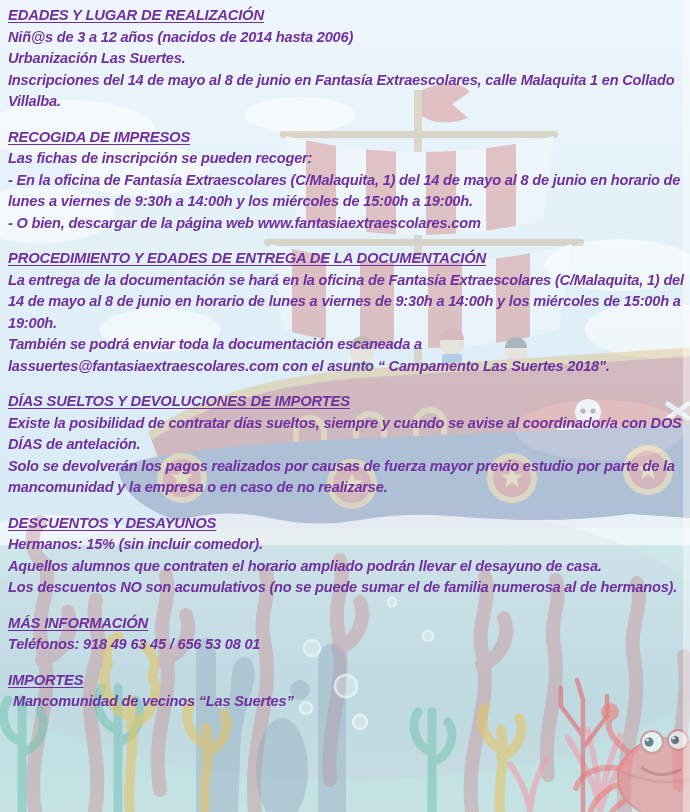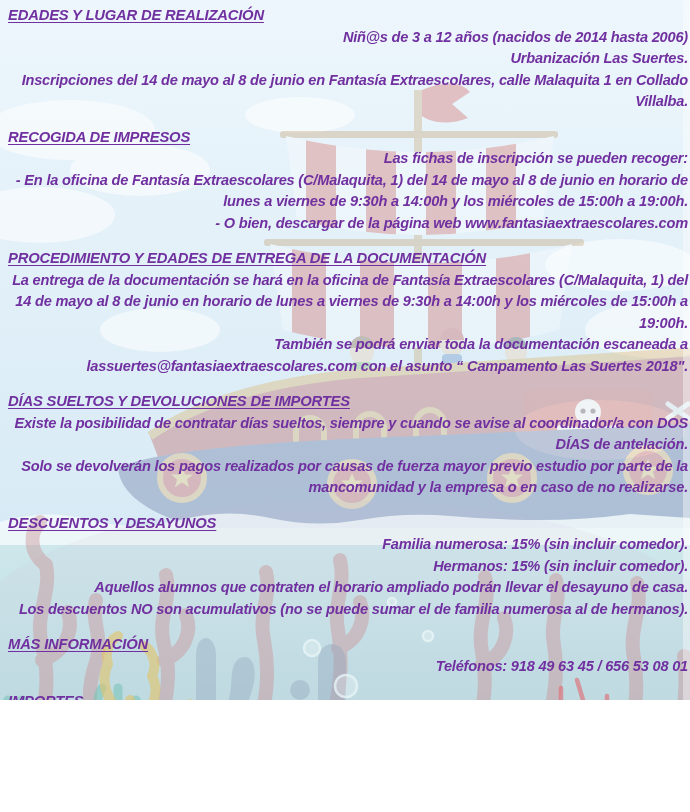--- a/index.html
+++ b/index.html
@@ -1,18 +1,18 @@
 <!DOCTYPE html>
 <html><head>
 <meta charset="utf-8">
 <style>
   html,body{margin:0;padding:0;background:#ffffff;}
   .page{
     position:relative;
-    width:690px;height:700px;
+    width:690px;height:812px;
     overflow:hidden;
     background:#e8f3fa;
     font-family:"Liberation Sans",sans-serif;
   }
   .bg{position:absolute;left:0;top:0;width:690px;height:812px;}
   .content{
     position:absolute;left:8px;top:5px;width:680px;
     color:#7030A0;
     font-style:italic;
     font-weight:bold;
@@ -20,21 +20,21 @@
     line-height:21.5px;
     letter-spacing:-0.2px;
   }
   .content section{margin:0 0 14px 0;}
   .content h2{
     font-size:14.8px;margin:0;
     font-style:italic;font-weight:bold;
     text-decoration:underline;
     text-underline-offset:2px;
   }
-  .content p{margin:0;text-align:right;}
+  .content p{margin:0;}
   .content p.indent{padding-left:5px;}
 </style>
 </head>
 <body>
 
 <div class="page">
 
   <svg class="bg" width="690" height="812" viewBox="0 0 690 812" xmlns="http://www.w3.org/2000/svg">
     <defs>
       <linearGradient id="sky" x1="0" y1="0" x2="0" y2="1">
@@ -242,21 +242,20 @@
     </section>
 
     <section>
       <h2>DÍAS SUELTOS Y DEVOLUCIONES DE IMPORTES</h2>
       <p>Existe la posibilidad de contratar días sueltos, siempre y cuando se avise al coordinador/a con DOS DÍAS de antelación.</p>
       <p>Solo se devolverán los pagos realizados por causas de fuerza mayor previo estudio por parte de la mancomunidad y la empresa o en caso de no realizarse.</p>
     </section>
 
     <section>
       <h2>DESCUENTOS Y DESAYUNOS</h2>
-      <p>Familia numerosa: 15% (sin incluir comedor).</p>
       <p>Hermanos: 15% (sin incluir comedor).</p>
       <p>Aquellos alumnos que contraten el horario ampliado podrán llevar el desayuno de casa.</p>
       <p>Los descuentos NO son acumulativos (no se puede sumar el de familia numerosa al de hermanos).</p>
     </section>
 
     <section>
       <h2>MÁS INFORMACIÓN</h2>
       <p>Teléfonos: 918 49 63 45 / 656 53 08 01</p>
     </section>
 

